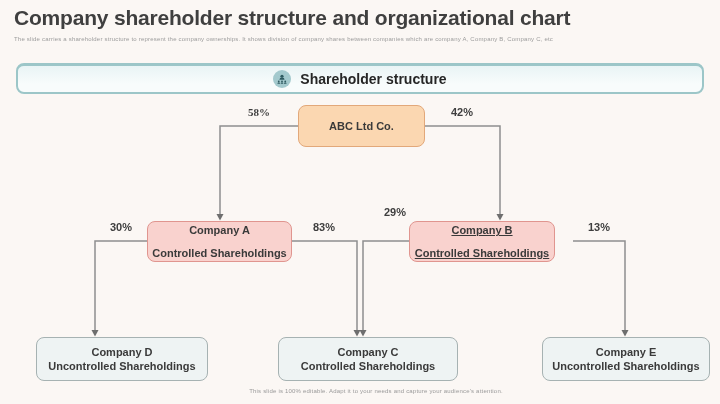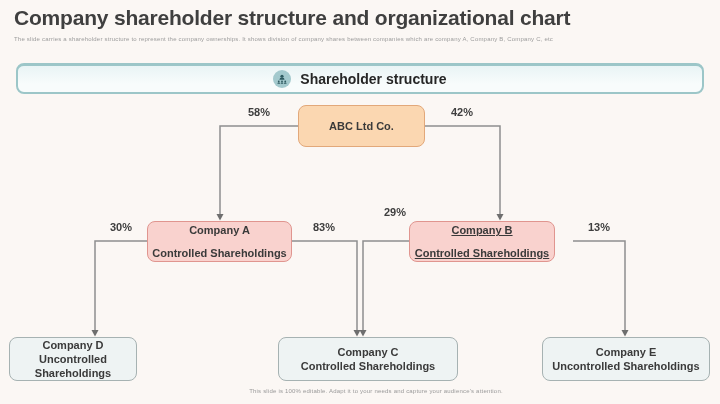--- a/index.html
+++ b/index.html
@@ -37,41 +37,41 @@
     font-size:14px;font-weight:700;color:#262626;
   }
   
   .canvas{position:absolute;left:0;top:0;width:720px;height:404px;}
   .connectors{position:absolute;left:0;top:0;pointer-events:none;}
   
   .pct{
     position:absolute;transform:translateX(-50%);
     font-size:11px;font-weight:700;color:#3e3e3e;white-space:nowrap;
   }
-  #pct-abc-a{left:259px;top:106px;}
+  #pct-abc-a{left:259px;top:106px;font-family:Liberation Serif, serif;}
   #pct-abc-b{left:462px;top:106px;}
   #pct-a-d{left:121px;top:221px;}
   #pct-a-c{left:324px;top:221px;}
   #pct-b-c{left:395px;top:206px;}
   #pct-b-e{left:599px;top:221px;}
   
   .node{
     position:absolute;box-sizing:border-box;
     display:flex;flex-direction:column;align-items:center;justify-content:center;
     text-align:center;border-radius:8px;
     font-size:11px;font-weight:700;line-height:1.3;color:#3a3a3a;
     border:1.5px solid #999;
   }
   .node.root{background:var(--root-fill,#fbd7b1);border-color:var(--root-border,#e2a87a);}
   .node.pink{background:var(--controlled-fill,#f9d2ce);border-color:var(--controlled-border,#e0958f);gap:8px;}
   .node.gray{background:var(--uncontrolled-fill,#eef3f3);border-color:var(--uncontrolled-border,#a6b2b2);}
   #node-abc{left:298px;top:105px;width:127px;height:42px;}
   #node-a{left:147px;top:221px;width:145px;height:41px;}
   #node-b{left:409px;top:221px;width:146px;height:41px;text-decoration:underline;}
-  #node-d{left:9px;top:337px;width:128px;height:44px;}
+  #node-d{left:36px;top:337px;width:172px;height:44px;}
   #node-c{left:278px;top:337px;width:180px;height:44px;}
   #node-e{left:542px;top:337px;width:168px;height:44px;}
   
   .footer{
     position:absolute;left:0;top:388px;width:100%;margin:0;
     text-align:center;font-size:6px;color:#9a9a9a;letter-spacing:0.2px;
   }
 </style>
 </head>
 <body>

